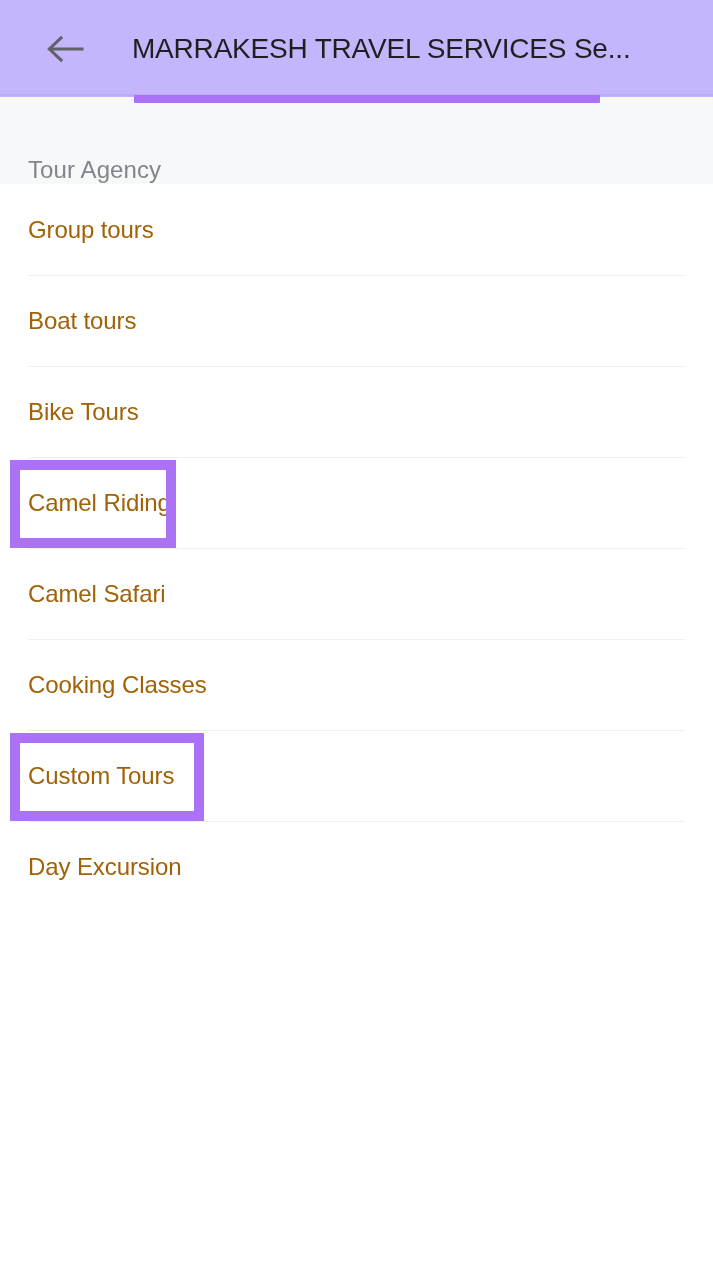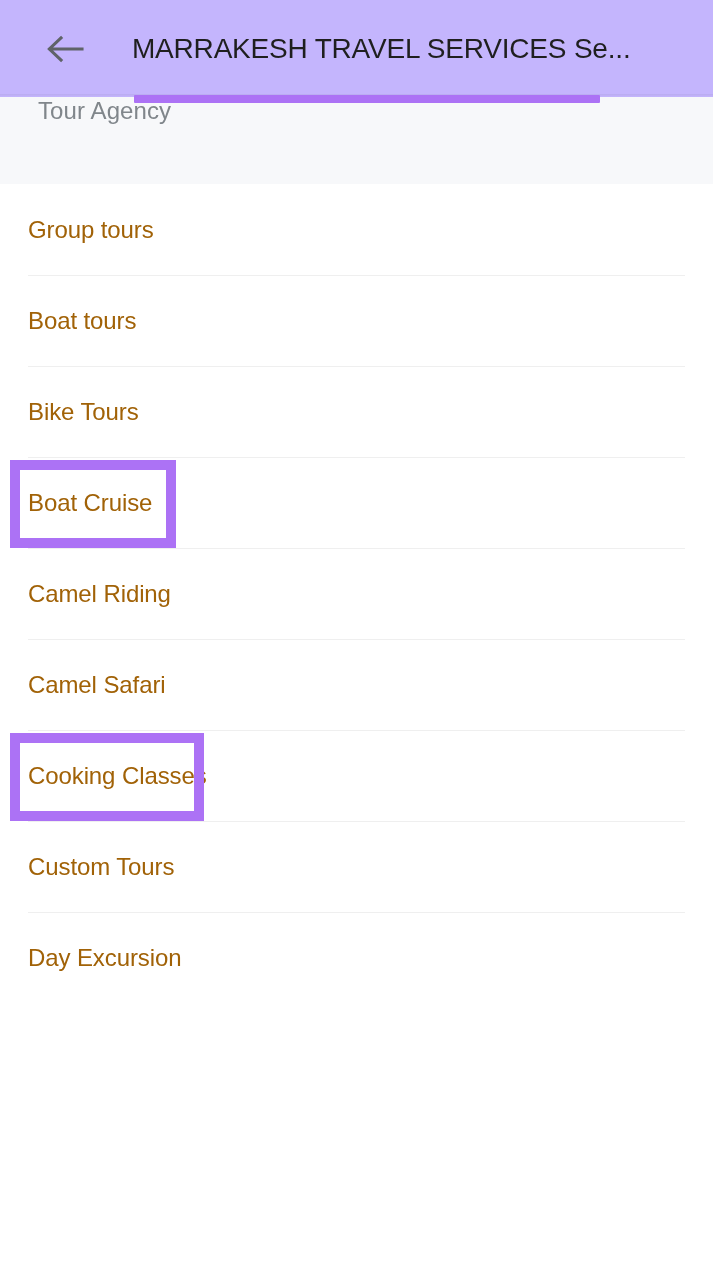--- a/index.html
+++ b/index.html
@@ -66,23 +66,23 @@
     height: 8px;
     border-radius: 1px;
     z-index: 8;
   }
 
   
   .section-band {
     height: 87px;
     background: #f7f8fa;
     display: flex;
-    align-items: flex-start;
+    align-items: flex-end;
     box-sizing: border-box;
-    padding-left: 38px;
+    padding-left: 28px;
   }
   .section-band-label {
     font-size: 24px;
     color: #80868b;
     letter-spacing: 0.1px;
   }
 
   
   .list {
     position: relative;
@@ -152,23 +152,20 @@
     <div class="list-item">
       <span class="list-item-label">Group tours</span>
     </div>
     <div class="list-item">
       <span class="list-item-label">Boat tours</span>
     </div>
     <div class="list-item">
       <span class="list-item-label">Bike Tours</span>
     </div>
     <div class="list-item">
-      <span class="list-item-label">Boat Cruise</span>
-    </div>
-    <div class="list-item">
       <span class="list-item-label">Camel Riding</span>
     </div>
     <div class="list-item">
       <span class="list-item-label">Camel Safari</span>
     </div>
     <div class="list-item">
       <span class="list-item-label">Cooking Classes</span>
     </div>
     <div class="list-item">
       <span class="list-item-label">Custom Tours</span>

